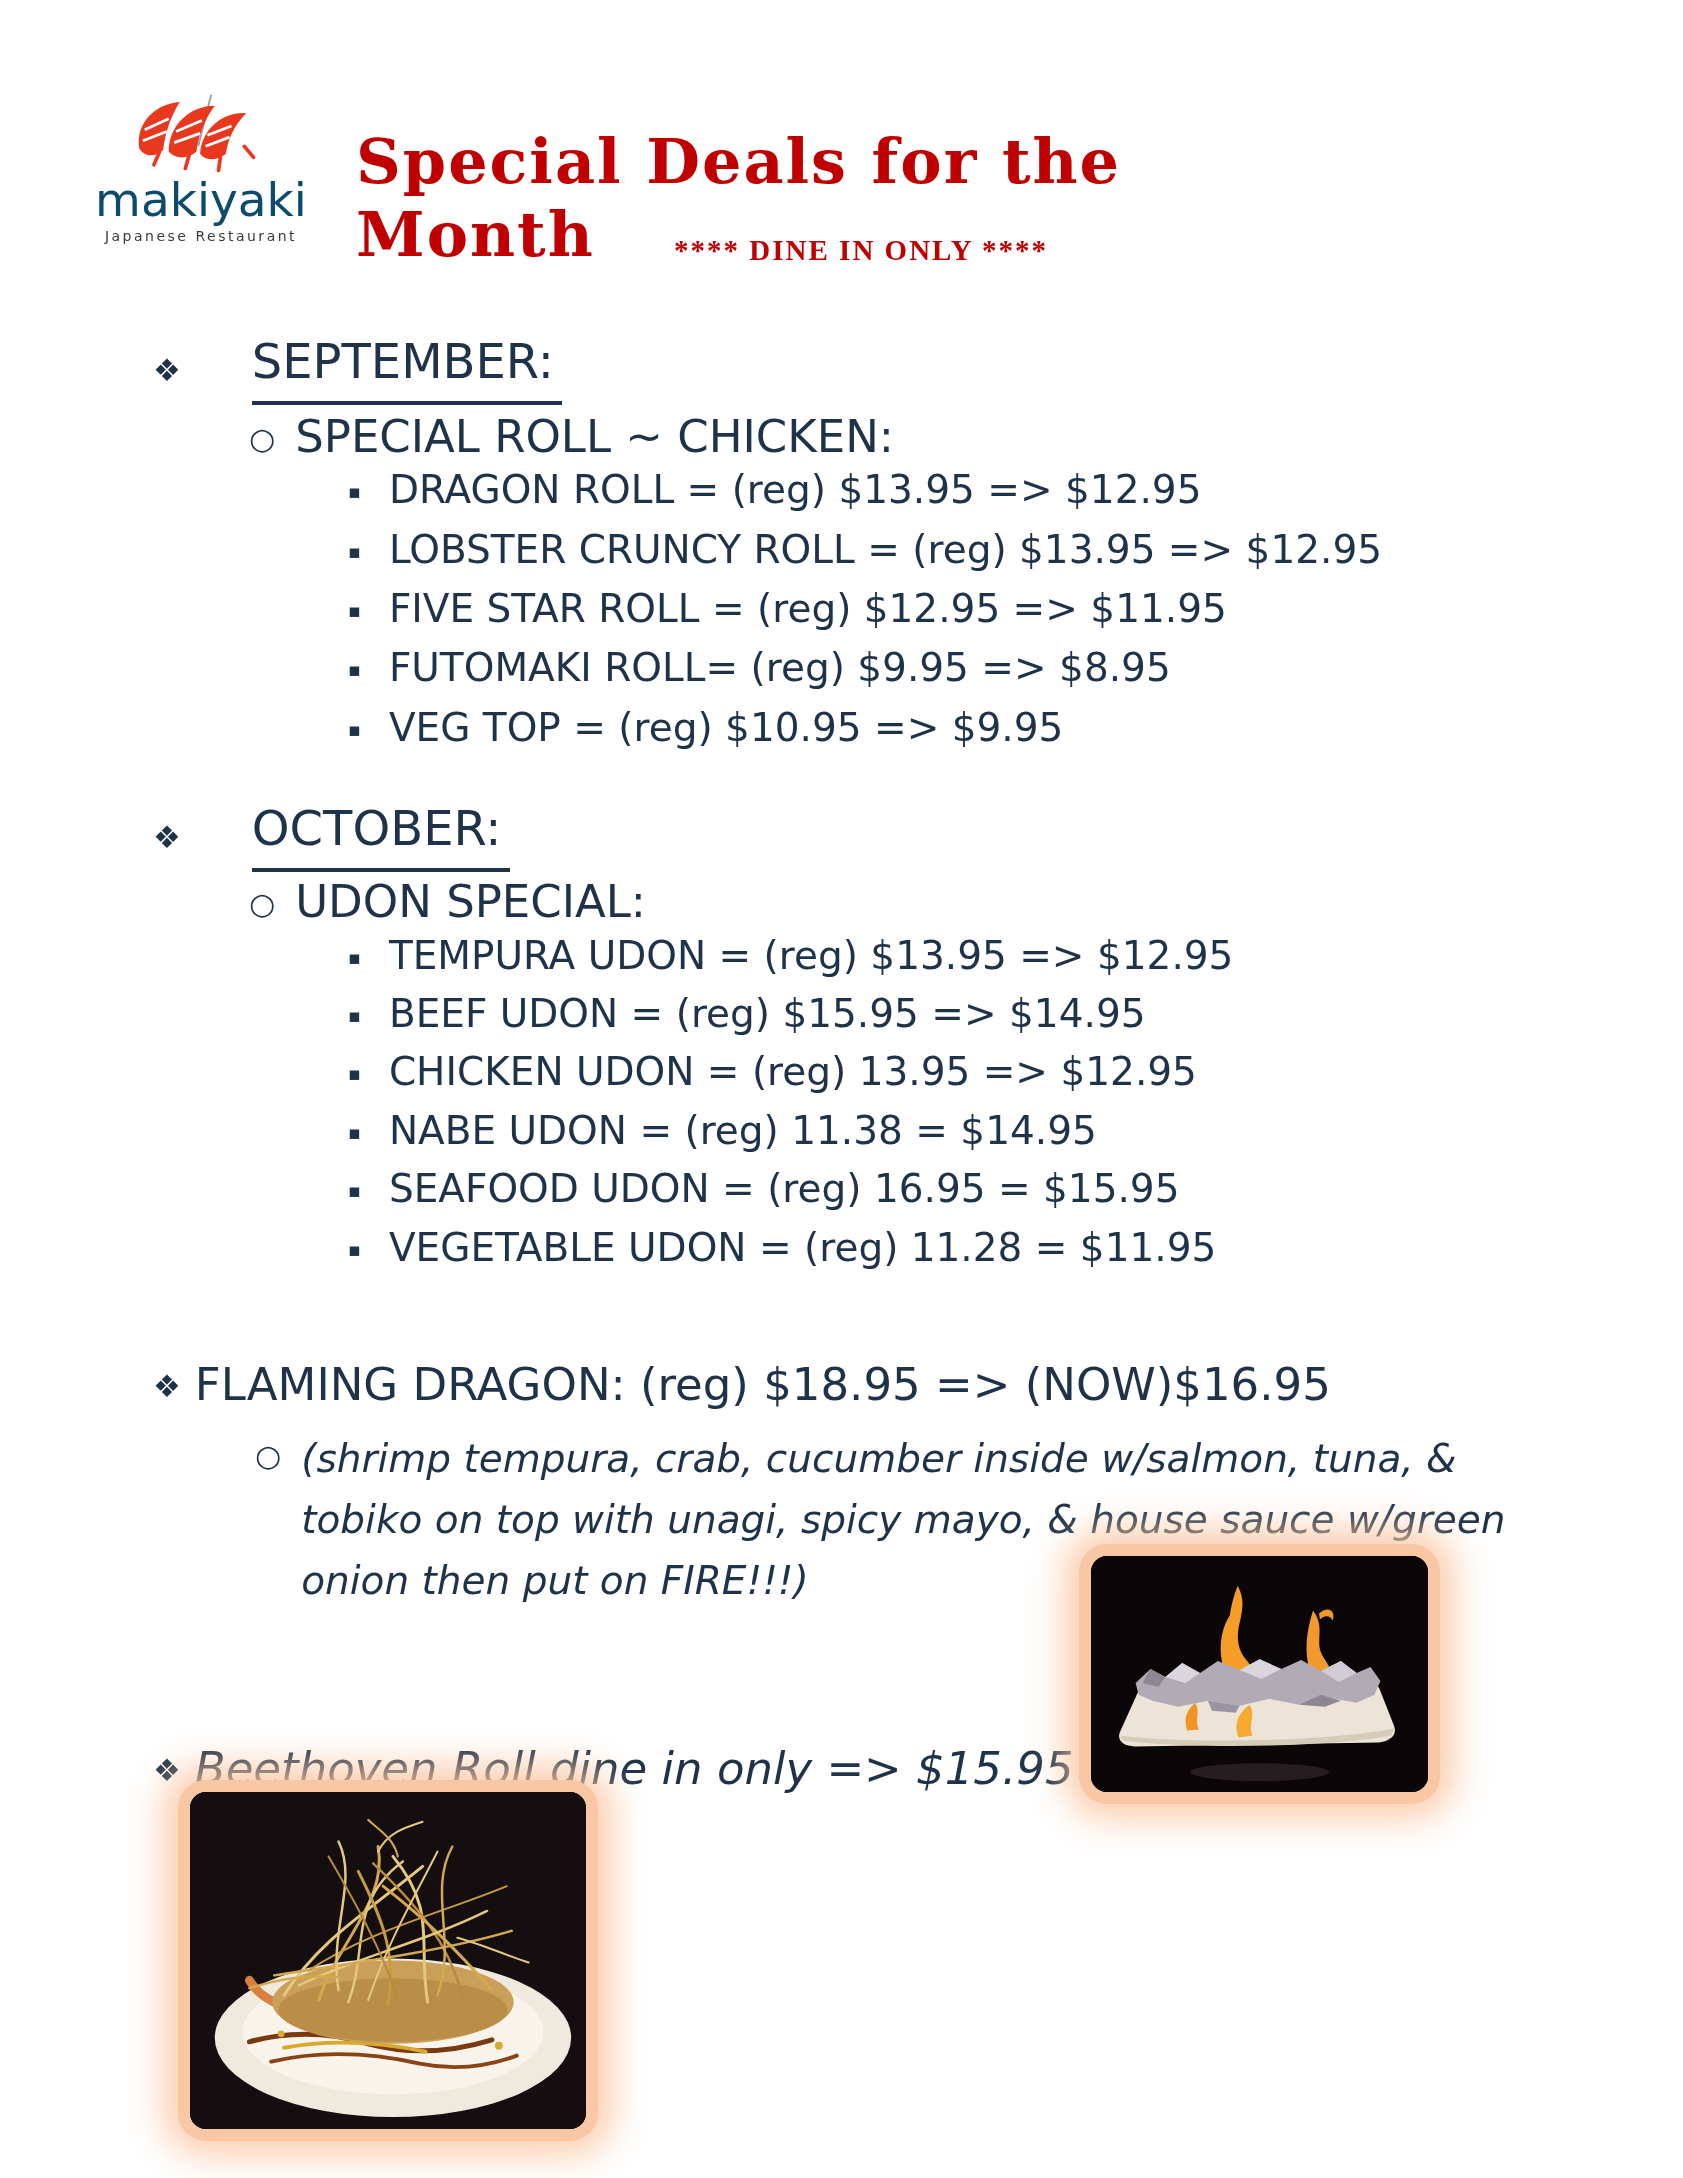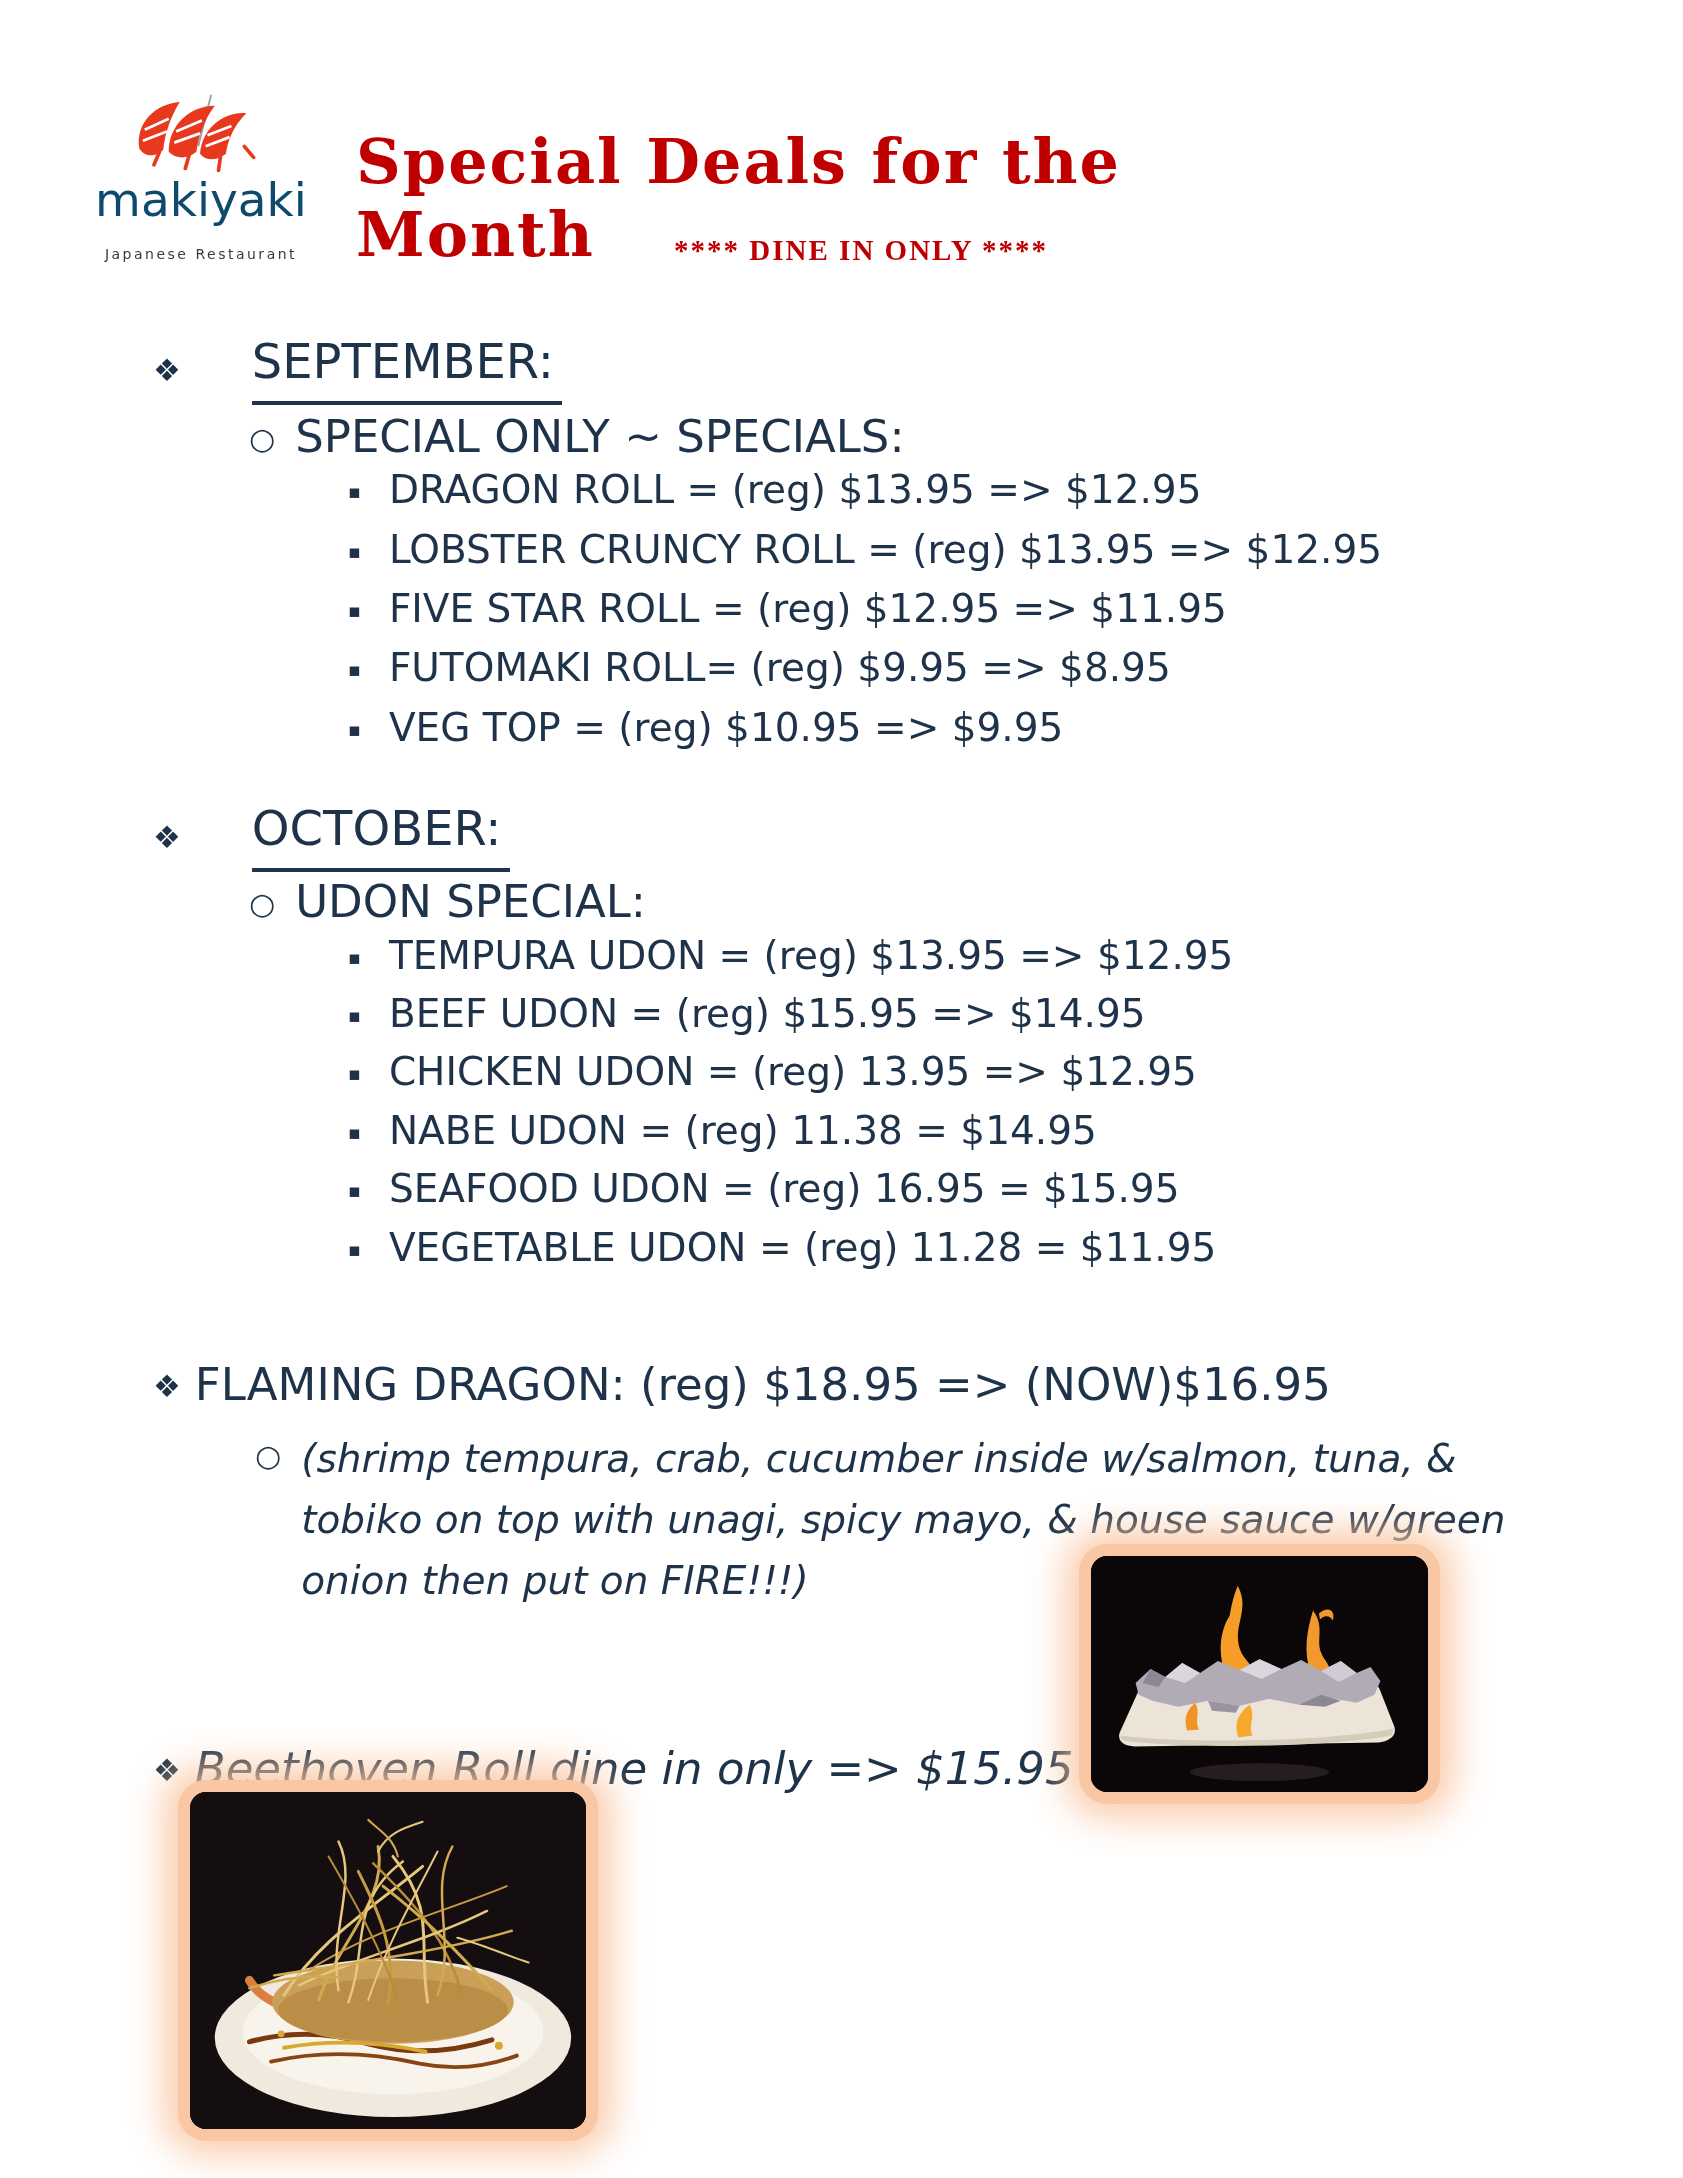--- a/index.html
+++ b/index.html
@@ -4,21 +4,21 @@
 <style>
   html,body{margin:0;padding:0;background:#ffffff;}
   #page{
     position:relative;width:1683px;height:2178px;background:#ffffff;overflow:hidden;
     font-family:"DejaVu Sans",sans-serif;color:#1e3349;
   }
   
   .logo{position:absolute;left:87px;top:91px;width:228px;text-align:center;}
   .logo-icon svg{display:block;margin:0 auto;}
   .logo-brand{font-size:47px;line-height:1;color:#0c4a6e;margin-top:2px;}
-  .logo-tagline{font-size:14px;letter-spacing:2.5px;color:#3a3a3a;margin-top:23px;}
+  .logo-tagline{font-size:14px;letter-spacing:2.5px;color:#3a3a3a;margin-top:5px;}
   .title{
     position:absolute;left:356px;top:125px;width:1010px;
     font-family:"DejaVu Serif",serif;font-weight:bold;color:#c00000;font-size:62px;letter-spacing:2px;
   }
   .subtitle{
     position:absolute;left:356px;top:234px;width:1010px;text-align:center;
     font-family:Liberation Serif, serif;font-weight:bold;color:#c00000;font-size:29px;letter-spacing:2px;
   }
   
   .h1{position:absolute;left:153px;font-size:48px;display:flex;align-items:center;white-space:nowrap;}
@@ -64,21 +64,21 @@
 
   <div class="title">Special Deals for the Month</div>
   <div class="subtitle">**** DINE IN ONLY ****</div>
 
   <div class="h1" style="top:333px">
     <span class="b1">❖</span>
     <span class="utext">SEPTEMBER:</span>
   </div>
   <div class="h2" style="top:410px">
     <span class="b2">○</span>
-    <span>SPECIAL ONLY ~ SPECIALS:</span>
+    <span>SPECIAL ROLL ~ CHICKEN:</span>
   </div>
   <div class="item" style="top:467px">
     <span class="b3">▪</span>
     <span>DRAGON ROLL = (reg) $13.95 =&gt; $12.95</span>
   </div>
   <div class="item" style="top:527px">
     <span class="b3">▪</span>
     <span>LOBSTER CRUNCY ROLL = (reg) $13.95 =&gt; $12.95</span>
   </div>
   <div class="item" style="top:586px">

